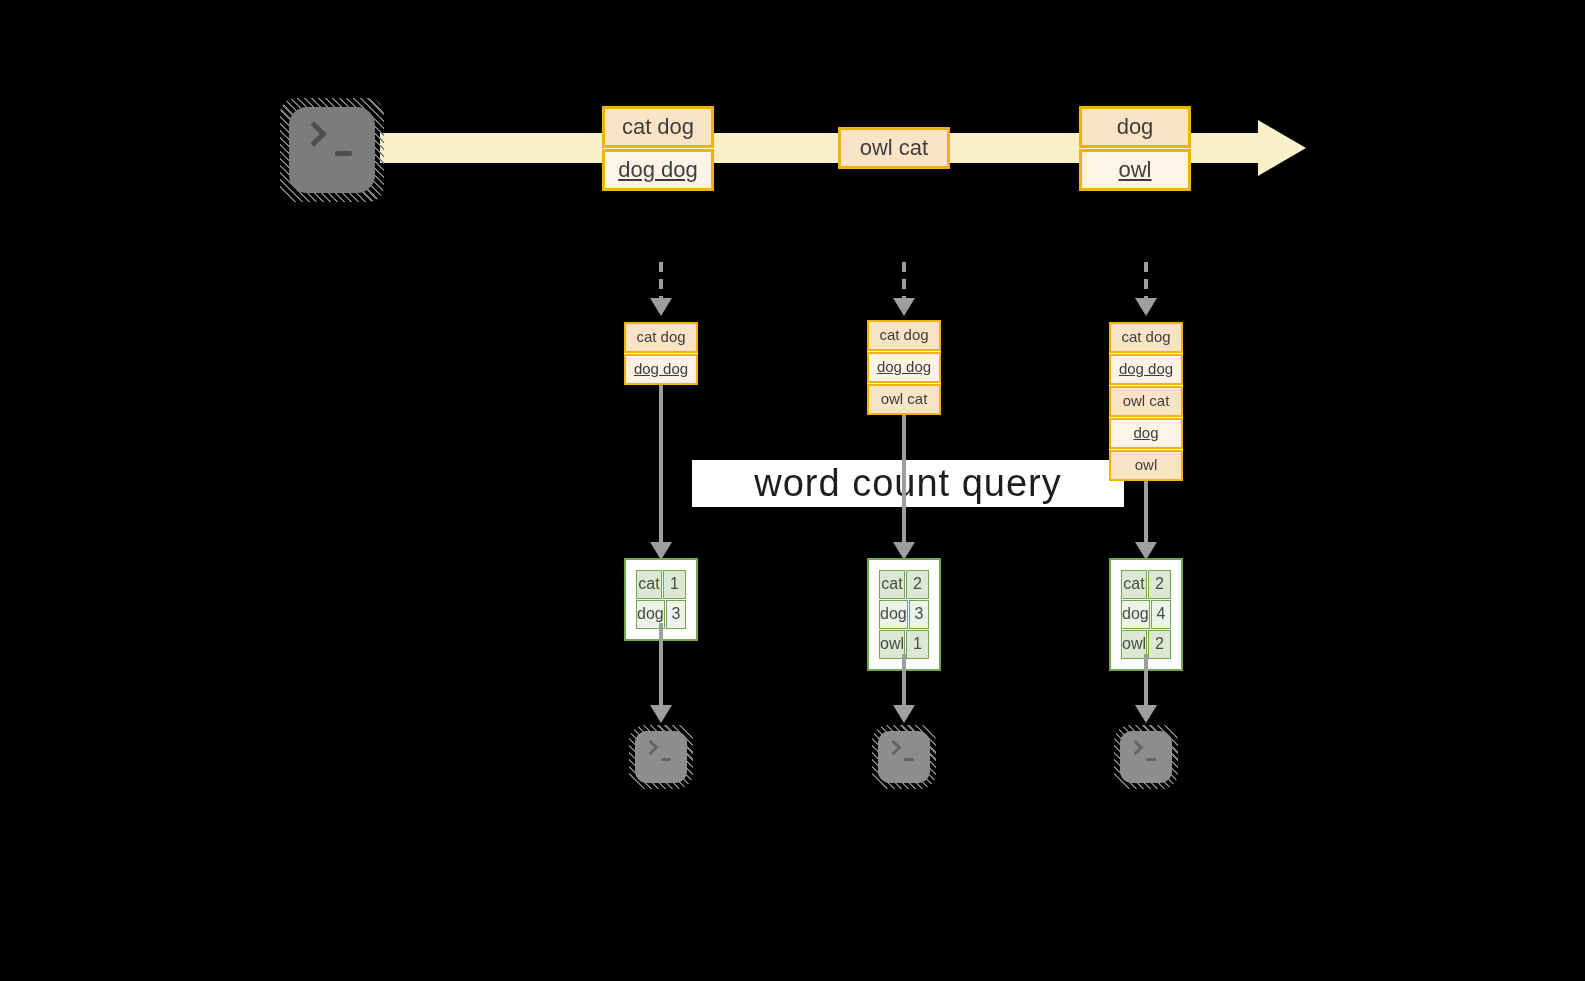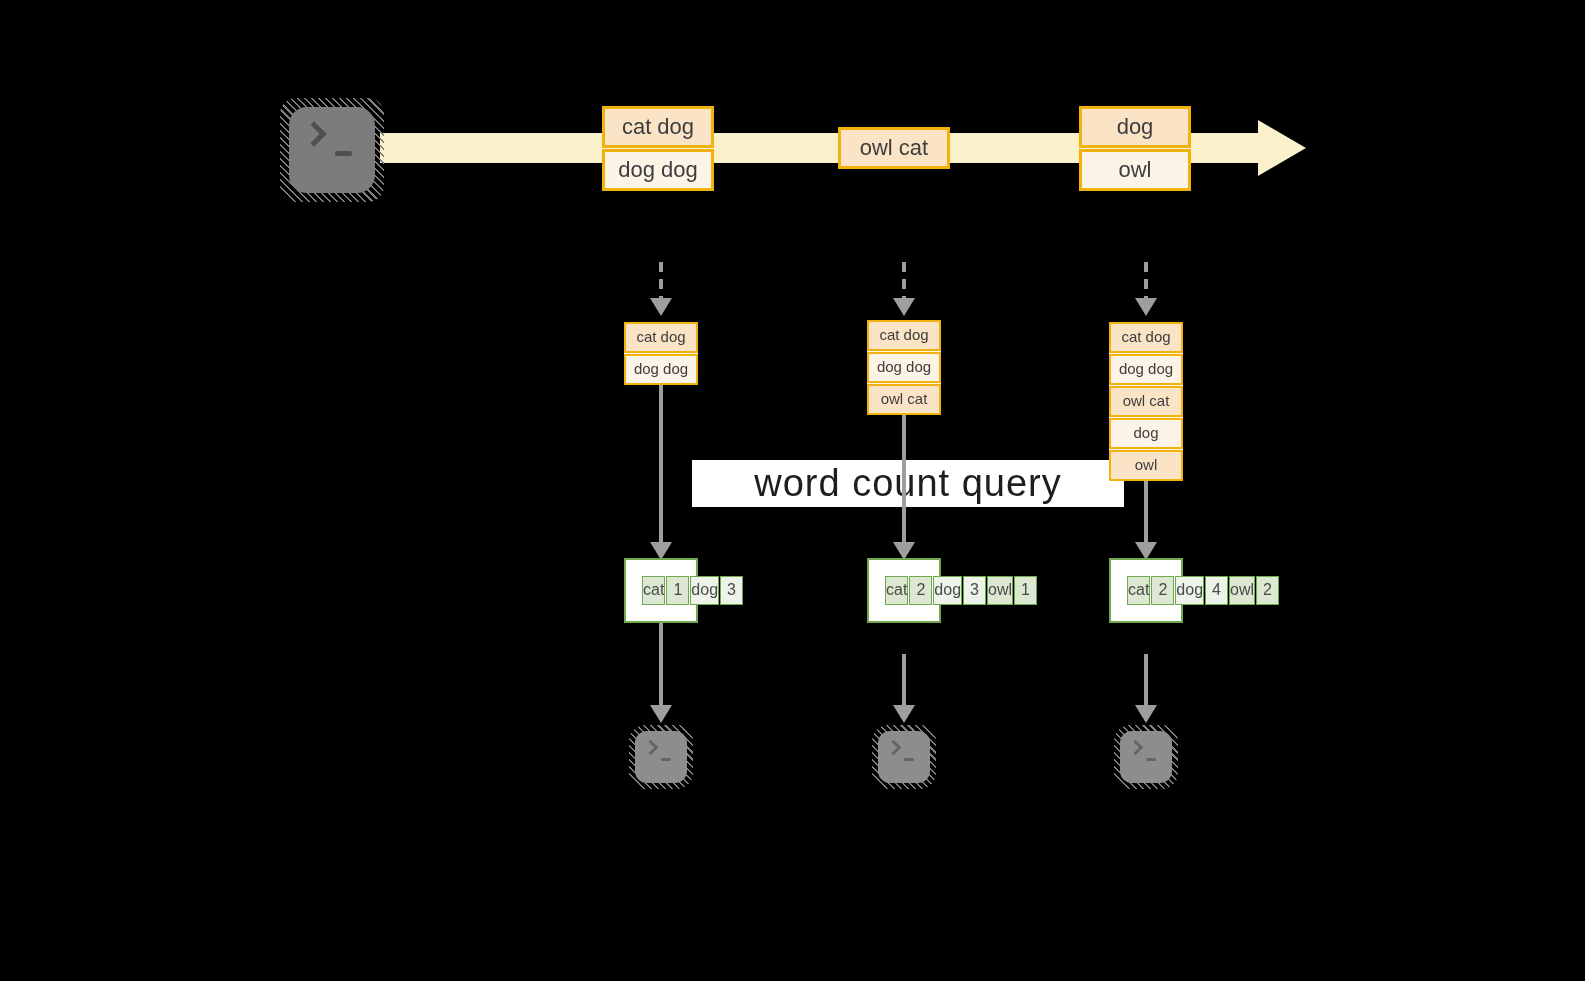--- a/index.html
+++ b/index.html
@@ -17,37 +17,37 @@
   .band-head{position:absolute; width:0; height:0;
     border-top:28px solid transparent; border-bottom:28px solid transparent;
     border-left:48px solid var(--band); z-index:0;}
   
   .stack{position:absolute; display:flex; flex-direction:column; gap:1px;
     background:#fdf6e6; z-index:2;}
   .erow{box-sizing:border-box; height:42px; border:3px solid var(--gold);
     line-height:35px; font-size:22px; text-align:center; color:var(--txt);}
   .srow{box-sizing:border-box; height:31px; border:2px solid var(--gold);
     line-height:26px; font-size:15px; text-align:center; color:var(--txt);}
-  .peach{background:var(--peach);} .cream{background:var(--cream);}
+  .peach{background:var(--peach);} .cream{background:var(--cream);text-decoration:underline;}
   
   .dline{position:absolute; width:3.5px; top:262px; height:38px;
     background:repeating-linear-gradient(to bottom,var(--gray) 0 10px,transparent 10px 17px); z-index:2;}
   .vline{position:absolute; width:3.5px; background:var(--gray); z-index:2;}
   .ahead{position:absolute; width:0; height:0;
     border-left:11px solid transparent; border-right:11px solid transparent;
     border-top:18px solid var(--gray); z-index:2;}
   .z3{z-index:3;}
   
   .qband{position:absolute; background:#ffffff; z-index:1;
     display:flex; align-items:center; justify-content:center;}
   .qband span{font-size:38px; font-weight:300; letter-spacing:1px; color:#1e1e1e;}
   
   .gtable{position:absolute; box-sizing:border-box; width:74px;
-    display:flex; flex-direction:row; gap:1px;
-    background:#ffffff; border:2px solid var(--green); padding:16px; z-index:2;}
+    display:flex; flex-direction:column; gap:1px;
+    background:#ffffff; border:2px solid var(--green); padding:10px; z-index:2;}
   .grow{display:flex; gap:1px;}
   .gcell{box-sizing:border-box; border:1.5px solid var(--green); height:29px;
     line-height:25px; text-align:center; font-size:16px; color:#4a4a4a;}
   .gword{flex:1;} .gnum{width:23px;}
   .gdark{background:var(--gdark);} .glight{background:var(--glight);}
   
   .icon-hatch{position:absolute; border-radius:16px; z-index:2;
     background:repeating-linear-gradient(45deg,#7f7f7f 0 1.5px,transparent 1.5px 5px);}
   .icon-body{position:absolute; inset:9px; background:#7c7c7c; border-radius:18px;}
   .chev{position:absolute; width:13px; height:13px; left:16px; top:18px;

